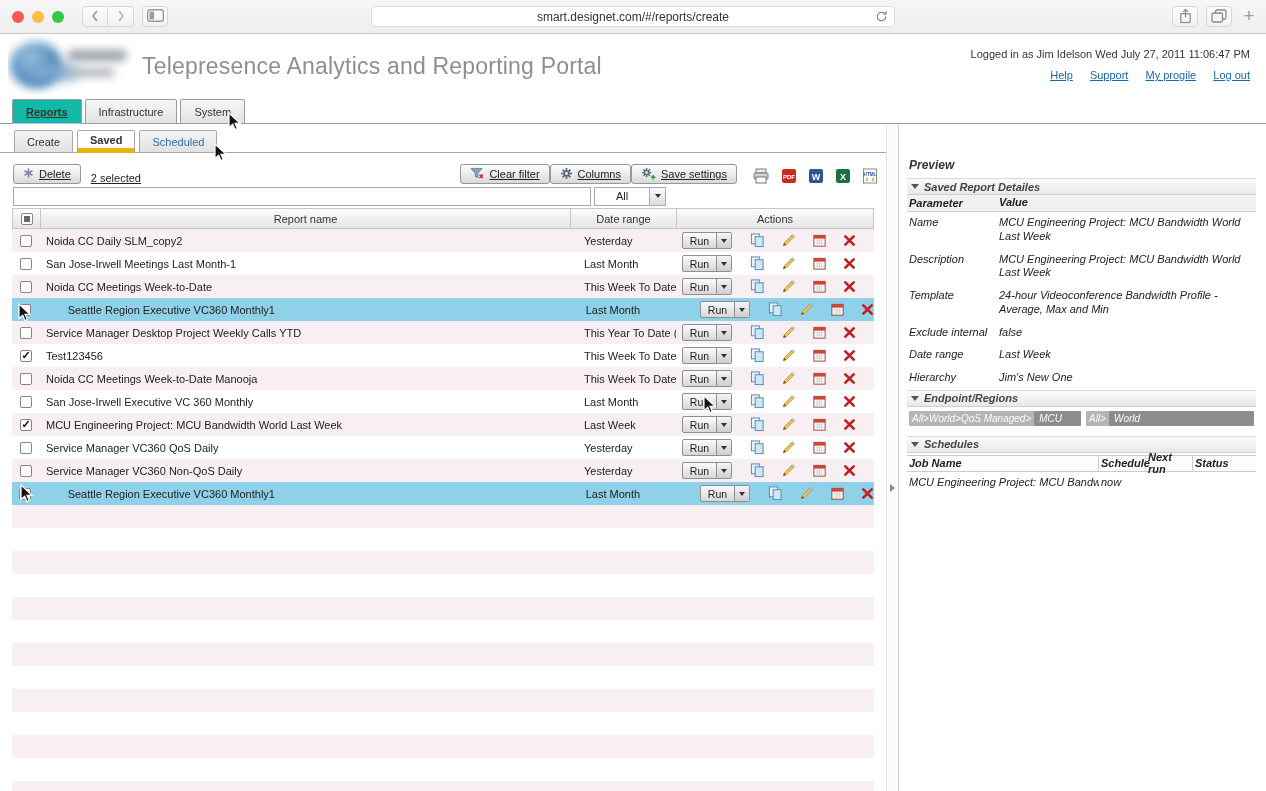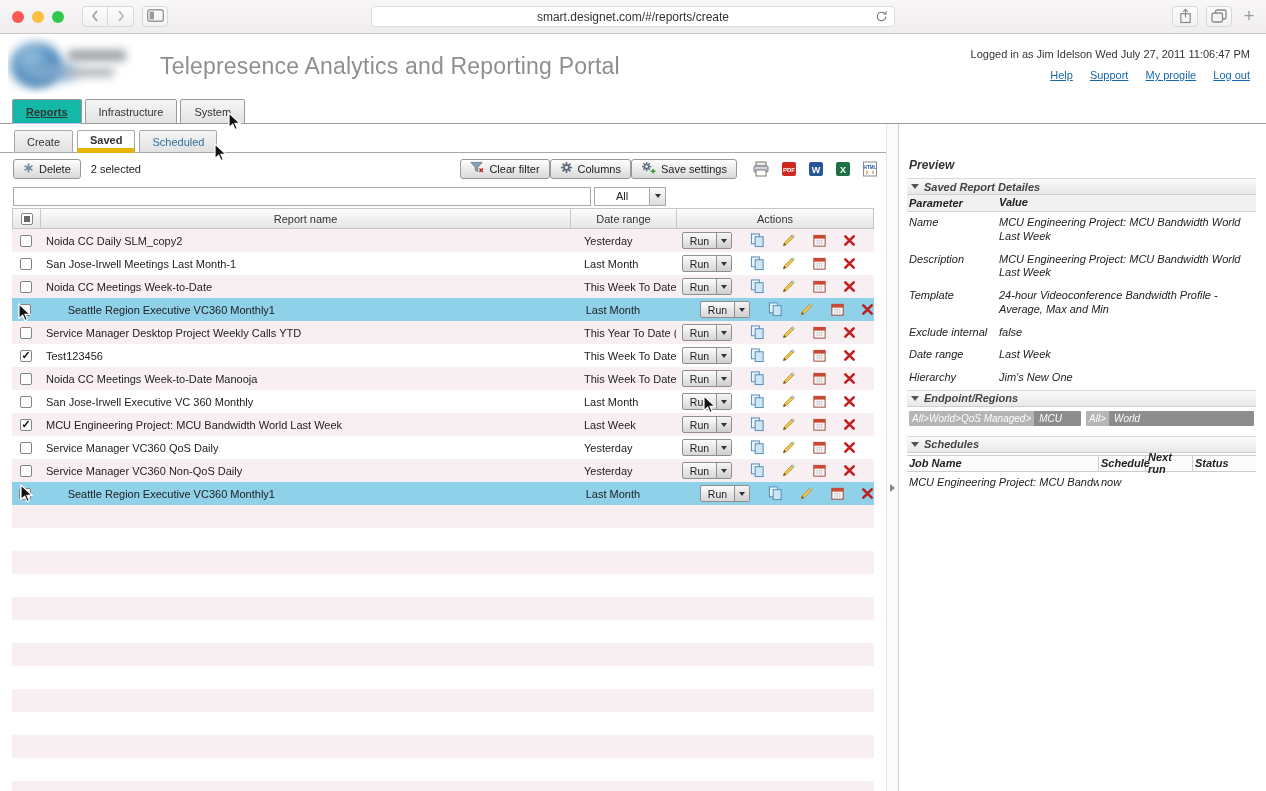--- a/index.html
+++ b/index.html
@@ -20,21 +20,21 @@
   .chrome-right { margin-left:auto; display:flex; gap:8px; align-items:center; }
   .plus-btn { color:#9a9a9a; font-size:18px; width:18px; text-align:center; }
 
   
   .app-header { height:62px; position:relative; background:#fff; }
   .logo { position:absolute; left:8px; top:2px; width:126px; height:58px; overflow:hidden; }
   .logo .blob1 { position:absolute; left:2px; top:6px; width:52px; height:46px; border-radius:50%; background:radial-gradient(circle at 40% 35%, #9cc4e2, #3f7fb4 65%, #2b618f); filter:blur(5px); }
   .logo .blob2 { position:absolute; left:20px; top:28px; width:48px; height:16px; border-radius:8px; background:#7ea8cc; filter:blur(6px); }
   .logo .t1 { position:absolute; left:60px; top:14px; width:58px; height:11px; border-radius:3px; background:#9aa0a6; filter:blur(4px); }
   .logo .t2 { position:absolute; left:60px; top:32px; width:46px; height:9px; border-radius:3px; background:#aeb4ba; filter:blur(4px); }
-  .app-title { position:absolute; left:160px; top:19px; font-size:23px; color:#8f8f8f; letter-spacing:.2px; white-space:nowrap; }
+  .app-title { position:absolute; left:142px; top:19px; font-size:23px; color:#8f8f8f; letter-spacing:.2px; white-space:nowrap; }
   .login-block { position:absolute; right:16px; top:14px; text-align:right; }
   .login-status { font-size:11px; color:#333; }
   .login-links { margin-top:9px; }
   .login-links a { color:#1767ad; text-decoration:underline; margin-left:14px; cursor:pointer; }
 
   
   .main-tabs { height:28px; border-bottom:1px solid #9b9b9b; padding-left:12px; display:flex; align-items:flex-end; position:relative; z-index:2; background:#fff; }
   .tab { height:25px; padding:0 13px; display:flex; align-items:center; border:1px solid #9b9b9b; border-radius:2px 2px 0 0; background:linear-gradient(#f6f6f6,#e2e2e2); margin-right:3px; margin-bottom:-1px; border-bottom:1px solid #9b9b9b; color:#333; cursor:default; }
   .tab.active { background:#14b8a6; font-weight:bold; border-bottom:1px solid #c4b5fd;text-decoration:underline; }
   .sub-tabs { height:29px; border-bottom:1px solid #a8a8a8; padding-left:14px; display:flex; align-items:flex-end; }
@@ -43,21 +43,21 @@
   .sub-tab.hovered { color:#2f6f9f; }
 
   
   .body { display:flex; height:667px; }
   .left { width:886px; overflow:hidden; background:#fff; }
   .splitter { width:12px; background:#fbfbfb; border-left:1px solid #e5e5e5; position:relative; }
   .splitter .handle { position:absolute; top:360px; left:3px; width:0; height:0; border-top:4px solid transparent; border-bottom:4px solid transparent; border-left:5px solid #8a8a8a; }
   .preview { flex:1; border-left:1px solid #cfcfcf; padding:34px 10px 0 8px; overflow:hidden; background:#fff;font-style:italic; }
 
   
-  .toolbar { display:flex; align-items:center; padding:0 6px 0 13px; height:31px; }
+  .toolbar { display:flex; align-items:flex-end; padding:0 6px 0 13px; height:31px;text-decoration:underline; }
   .btn { display:inline-flex; align-items:center; gap:5px; height:20px; padding:0 9px; border:1px solid #979797; border-radius:3px; background:linear-gradient(#fefefe,#d9d9d9); font-size:11px; color:#222; cursor:default; white-space:nowrap; }
   .sel-status { margin-left:10px; }
   .spacer { flex:1; }
   .btn-group { display:flex; align-items:center; }
   .export-group { display:flex; gap:11px; margin-left:15px; margin-right:2px; align-items:center; }
   .export-group > span { display:inline-flex; }
 
   
   .filter-row { display:flex; padding-left:13px; gap:3px; height:24px; align-items:center; }
   .search-input { width:578px; height:19px; border:1px solid #a9a9a9; font-size:11px; padding:0 4px; font-family:"Liberation Sans", sans-serif; }

